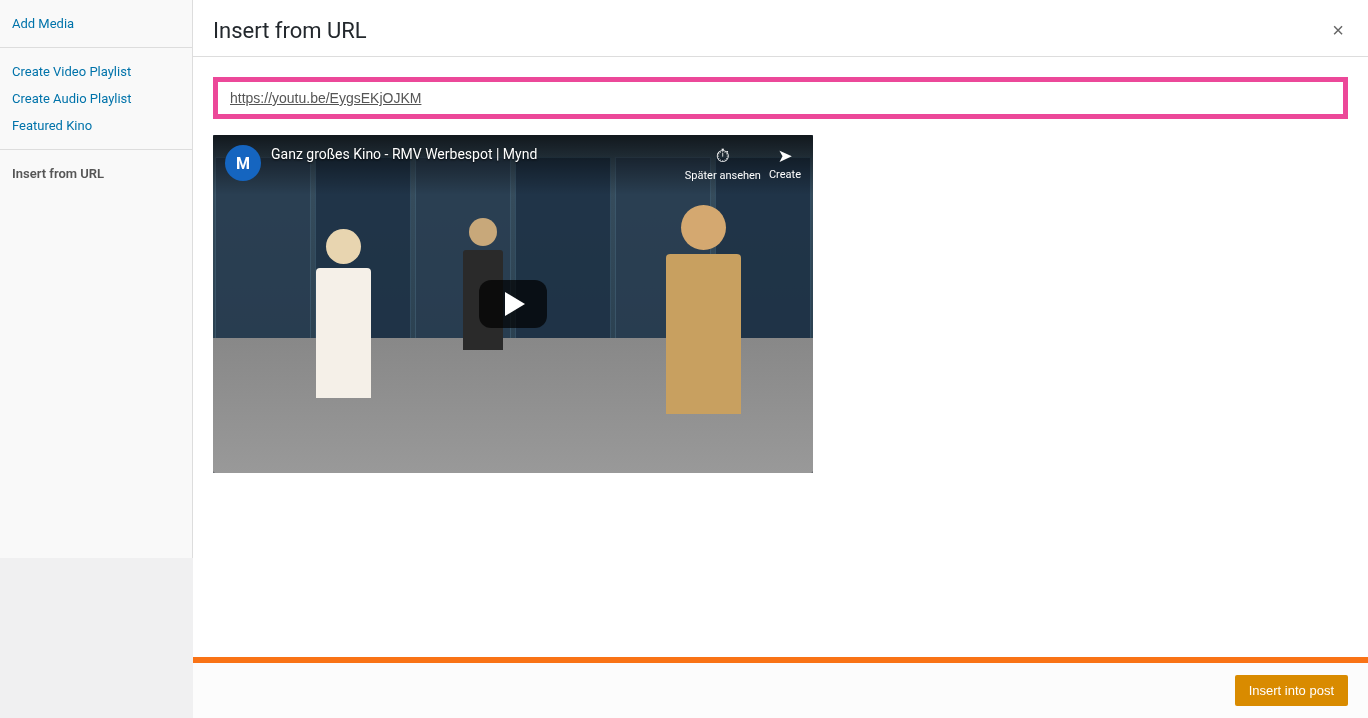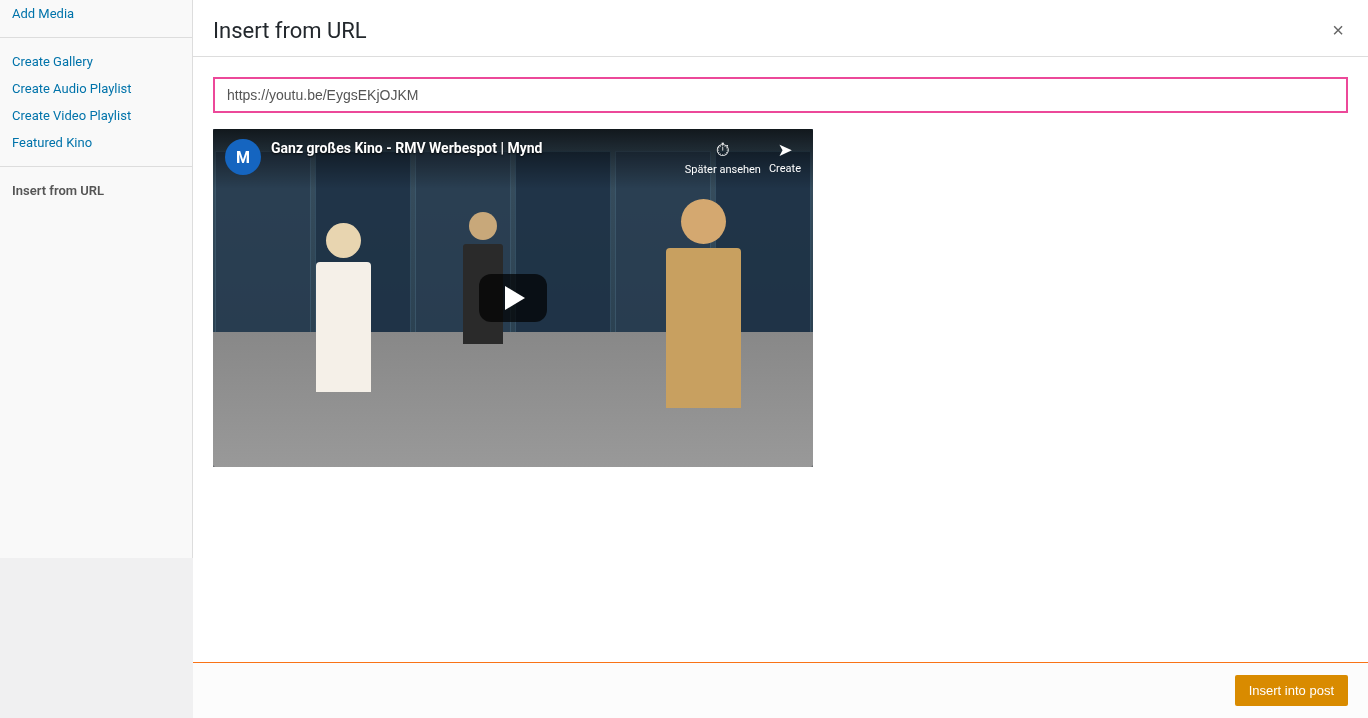--- a/index.html
+++ b/index.html
@@ -10,20 +10,21 @@
       height: 718px;
       overflow: hidden;
       display: flex;
     }
 
     
     .sidebar {
       width: 193px;
       background: #f9f9f9;
       border-right: 1px solid #ddd;
+      padding-top: 10px;
       flex-shrink: 0;
       height: 558px;
     }
     .sidebar-item {
       display: block;
       padding: 6px 12px;
       font-size: 13px;
       color: #0073aa;
       cursor: pointer;
       text-decoration: none;
@@ -83,24 +84,25 @@
       flex: 1;
       padding: 20px;
       overflow-y: auto;
     }
 
     
     .url-input {
       width: 100%;
       padding: 8px 12px;
       font-size: 14px;
-      border: 2px solid #ec4899;
+      border: 5px solid #ec4899;
       color: #555;
       outline: none;
       margin-bottom: 16px;
+      text-decoration: underline;
     }
 
     
     .video-preview-container {
       width: 600px;
       background: #000;
       position: relative;
       border-radius: 2px;
       overflow: hidden;
     }
@@ -267,21 +269,21 @@
       justify-content: center;
       color: white;
       font-size: 16px;
       font-weight: bold;
       margin-right: 10px;
       flex-shrink: 0;
     }
     .yt-title {
       color: white;
       font-size: 14px;
-      font-weight: 700;
+      font-weight: 400;
       text-shadow: 0 1px 2px rgba(0,0,0,0.8);
       flex: 1;
       line-height: 1.3;
     }
 
     
     .yt-action-buttons {
       position: absolute;
       top: 10px;
       right: 12px;
@@ -297,44 +299,43 @@
       cursor: pointer;
     }
     .yt-action-btn-icon {
       font-size: 18px;
       margin-bottom: 2px;
     }
 
     
     .dialog-footer {
       padding: 12px 20px;
-      border-top: 1px solid #f97316;
+      border-top: 6px solid #f97316;
       display: flex;
       justify-content: flex-end;
       background: #fcfcfc;
     }
     .insert-button {
       background: #d98b00;
       color: white;
       border: none;
       padding: 8px 14px;
       font-size: 13px;
       cursor: pointer;
       border-radius: 2px;
     }
   </style>
 </head>
 <body>
 
 <nav class="sidebar">
   <a class="sidebar-item">Add Media</a>
   <hr class="sidebar-divider">
-  <a class="sidebar-item">Create Gallery</a>
+  <a class="sidebar-item">Create Video Playlist</a>
   <a class="sidebar-item">Create Audio Playlist</a>
-  <a class="sidebar-item">Create Video Playlist</a>
   <a class="sidebar-item">Featured Kino</a>
   <hr class="sidebar-divider">
   <span class="sidebar-section-label sidebar-item active">Insert from URL</span>
 </nav>
 
 <div class="main-content">
 
   <div class="dialog-header">
     <h1 class="dialog-title">Insert from URL</h1>
     <button class="close-button">×</button>

